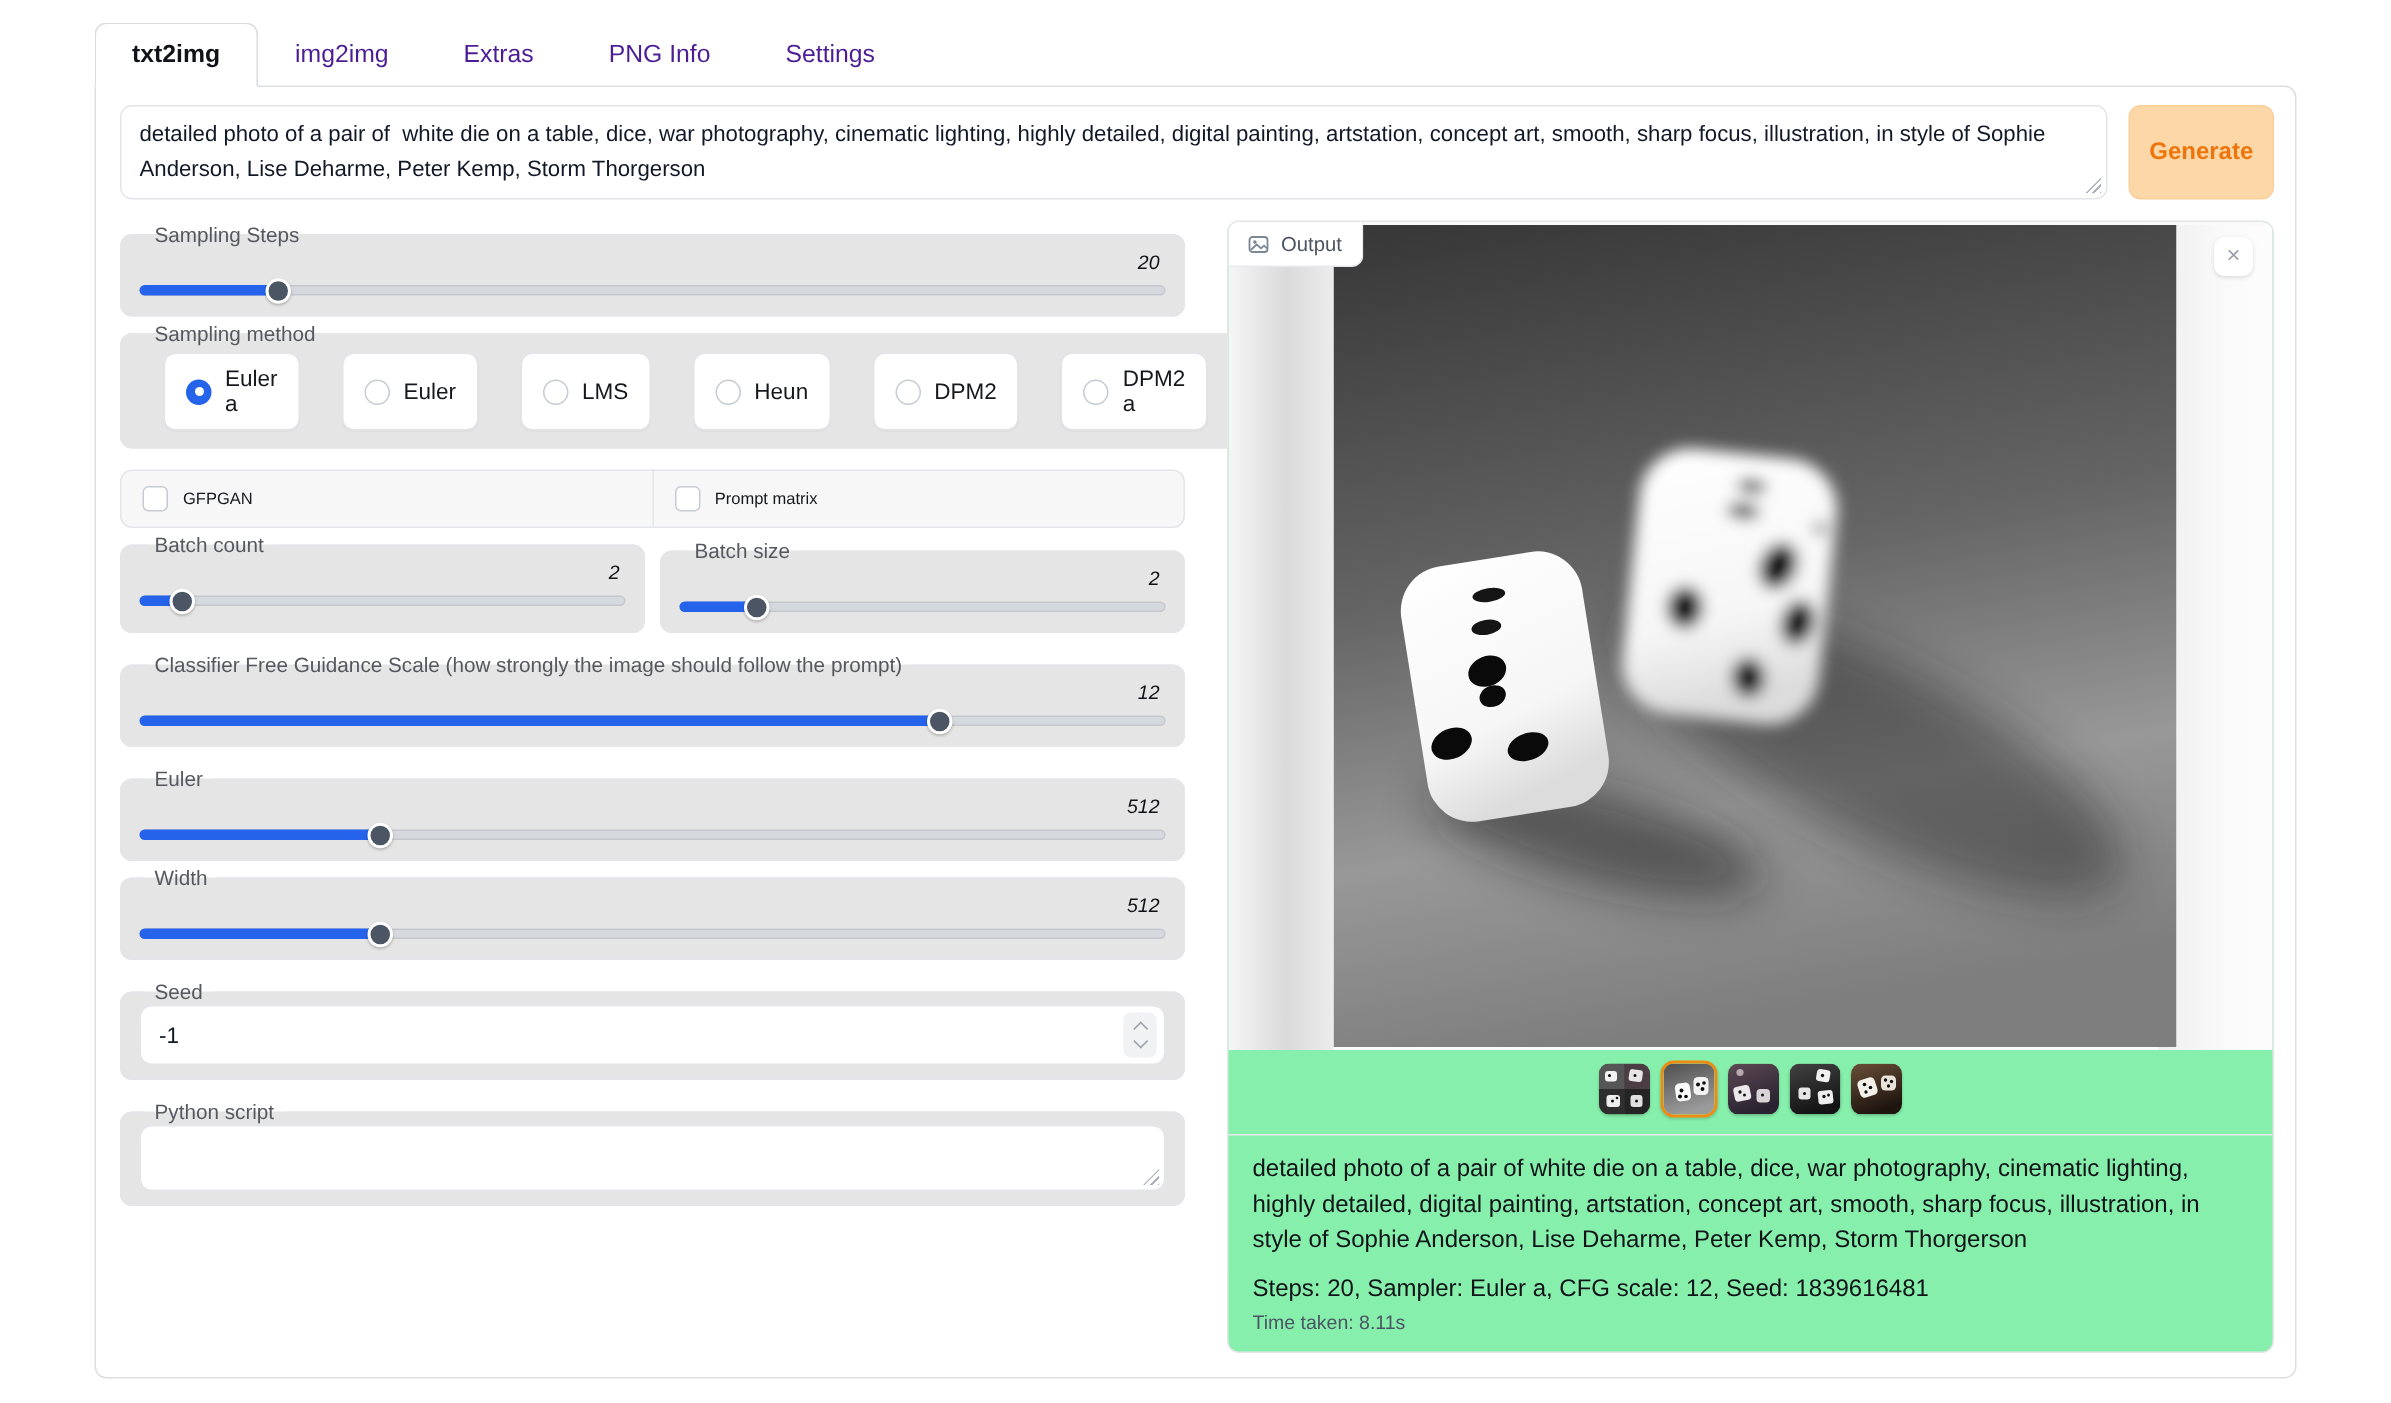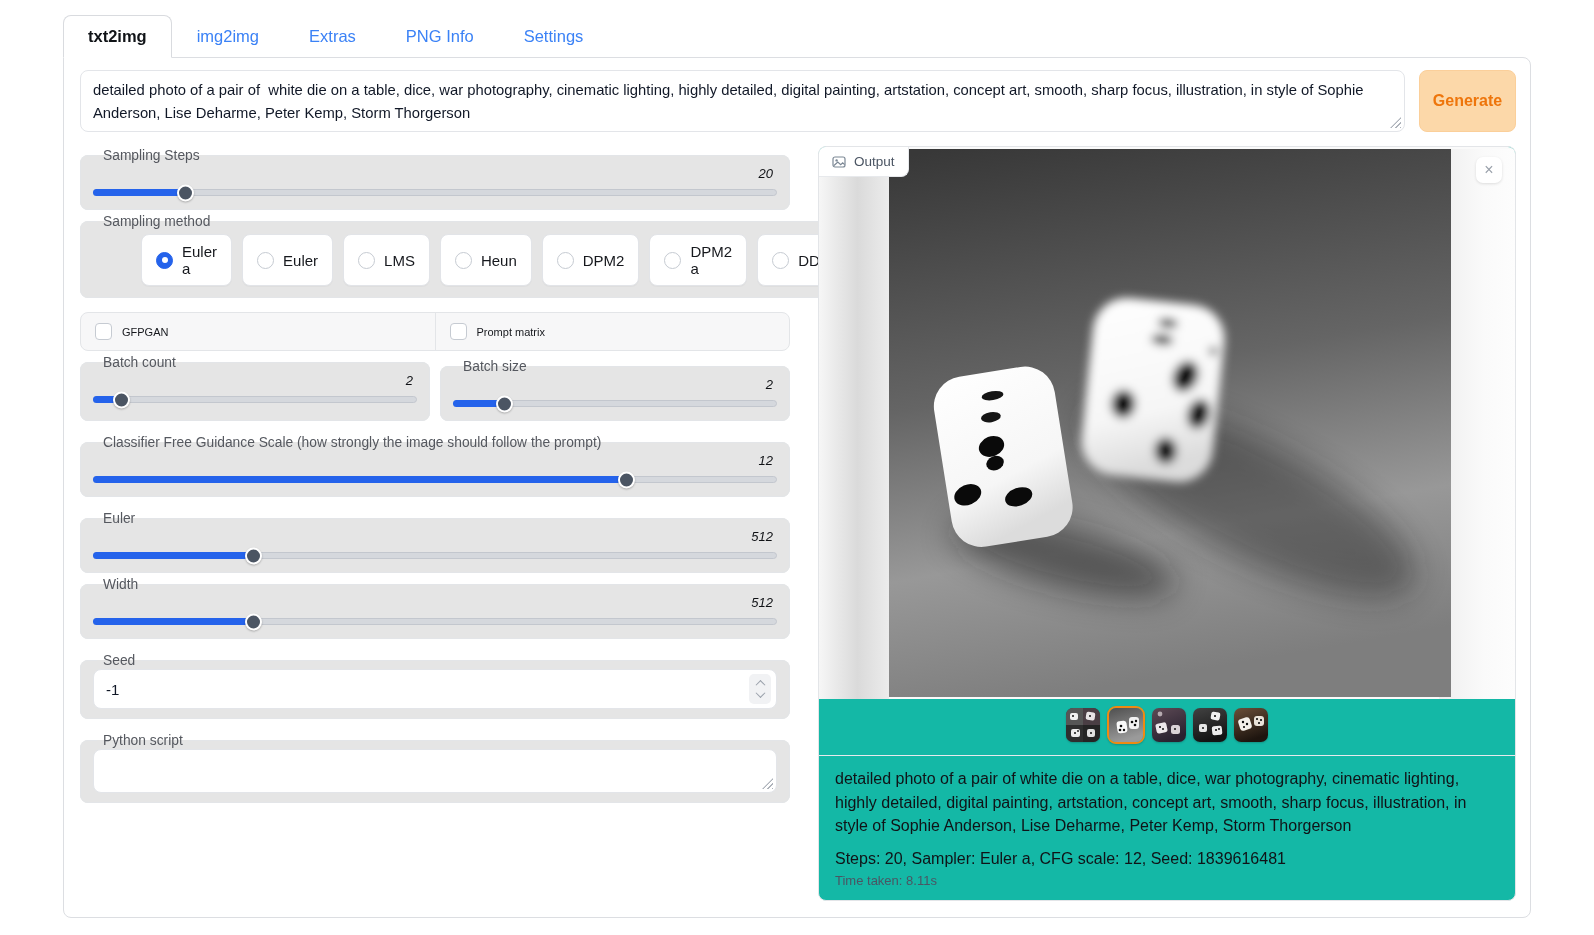--- a/index.html
+++ b/index.html
@@ -3,21 +3,21 @@
 <meta charset="utf-8">
 <style>
   * { box-sizing: border-box; margin: 0; padding: 0; }
   html,body { width:1594px; height:935px; background:#fff; overflow:hidden;
     font-family:"Liberation Sans","DejaVu Sans",sans-serif; color:#111827; }
 
   .app { padding:15px 63px 0 63px; }
 
   
   .tabbar { display:flex; align-items:flex-end; position:relative; z-index:2; margin-bottom:-1px;text-align:center; }
-  .tab { padding:11px 24px; font-size:16.5px; color:#3b82f6; cursor:pointer; border:1px solid transparent; }
+  .tab { padding:11px 24px; font-size:16.5px; color:#4c1d95; cursor:pointer; border:1px solid transparent; }
   .tab.active { background:#fff; color:#101317; font-weight:700;
     border:1px solid #d9dbdf; border-bottom:1px solid #fff; border-radius:8px 8px 0 0; }
 
   
   .container { border:1px solid #dcdee2; border-radius:0 8px 8px 8px; background:#fff; padding:12px 14px 16px 16px; min-height:832px; }
 
   
   .prompt-row { display:flex; gap:14px; margin-bottom:14px; }
   .prompt-box { flex:1; position:relative; border:1px solid #e3e5e9; border-radius:8px; background:#fff; padding:8px 12px 6px; }
   .prompt-box textarea { width:100%; height:42px; border:none; outline:none; resize:none; overflow:hidden;
@@ -43,21 +43,21 @@
     background:#d5d8dd; border:1px solid #c3c7ce; }
   .slider .fill { position:absolute; left:0; top:5px; height:7px; border-radius:4px 0 0 4px; background:#2563eb; }
   .slider .thumb { position:absolute; right:-8px; top:50%; transform:translateY(-50%);
     width:17px; height:17px; border-radius:50%; background:#4b5563; border:2px solid #fff;
     box-shadow:0 1px 2px rgba(0,0,0,.25); cursor:grab; }
 
   .stack { margin-bottom:14px; }
   .stack fieldset + fieldset { margin-top:4px; }
 
   
-  .pill-row { display:flex; gap:10px; padding:4px 16px 2px;margin-left:32px; }
+  .pill-row { display:flex; gap:28px; padding:4px 16px 2px; }
   .pill { display:inline-flex; align-items:center; gap:9px; background:#fff; border:1px solid #e2e4e8;
     border-radius:8px; padding:8px 14px; font-size:15px; color:#16181d; cursor:pointer;
     box-shadow:0 1px 1px rgba(0,0,0,.03); }
   .radio { width:17px; height:17px; border-radius:50%; background:#fff; border:1.5px solid #c6cbd2; position:relative; flex:none; }
   .radio.sel { background:#2563eb; border-color:#2563eb; }
   .radio.sel .dot { position:absolute; left:50%; top:50%; transform:translate(-50%,-50%);
     width:6px; height:6px; border-radius:50%; background:#fff; }
 
   
   .check-row { display:flex; background:#f7f7f8; border:1px solid #e3e5e8; border-radius:8px; margin-bottom:4px; }
@@ -77,21 +77,21 @@
     align-items:center; justify-content:center; gap:4px; cursor:pointer; }
   .chev { width:7px; height:7px; border-left:1.6px solid #9aa1ab; border-top:1.6px solid #9aa1ab; }
   .chev.up { transform:rotate(45deg) translate(1px,1px); }
   .chev.down { transform:rotate(225deg) translate(1px,1px); }
 
   .script-box { position:relative; background:#fff; border:1px solid #e3e5e9; border-radius:8px; height:44px; }
   .script-box textarea { width:100%; height:100%; border:none; outline:none; resize:none; background:transparent;
     font:14px "Liberation Sans","DejaVu Sans",sans-serif; padding:8px 12px; }
 
   
-  .output { border:1px solid #e3e5e8; border-radius:8px; background:#14b8a6; overflow:hidden; position:relative; }
+  .output { border:1px solid #e3e5e8; border-radius:8px; background:#86efac; overflow:hidden; position:relative; }
   .gallery { position:relative; border-bottom:1px solid #e7e9ec; }
   .out-chip { position:absolute; left:0; top:0; z-index:5; display:flex; align-items:center; gap:8px;
     background:#fff; border-right:1px solid #e7e9ec; border-bottom:1px solid #e7e9ec; border-radius:0 0 8px 0;
     padding:7px 13px; font-size:13.5px; color:#4b5563; }
   .preview { position:relative; height:552px; overflow:hidden; background:#fafafa; }
   .strip { position:absolute; top:2px; bottom:0; }
   .strip.l { left:0; width:70px; background:linear-gradient(90deg,#f6f6f6 0%,#dadada 55%,#ececec 100%); }
   .strip.r { right:0; width:76px; background:linear-gradient(90deg,#efefef 0%,#fafafa 60%,#fdfdfd 100%); }
   .main-image { position:absolute; left:70px; top:2px; width:562px; height:548px; display:block; }
   .close-btn { position:absolute; right:13px; top:10px; z-index:6; width:26px; height:26px; border-radius:7px;

